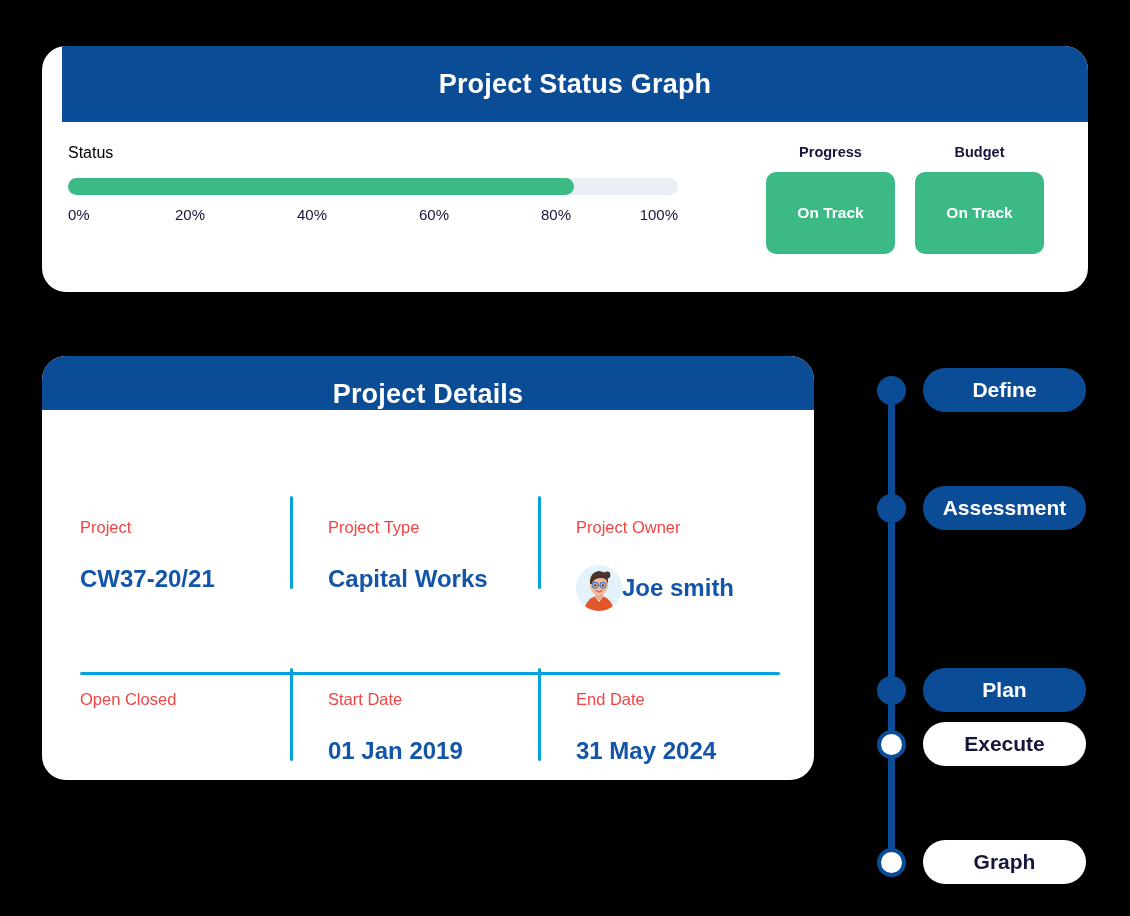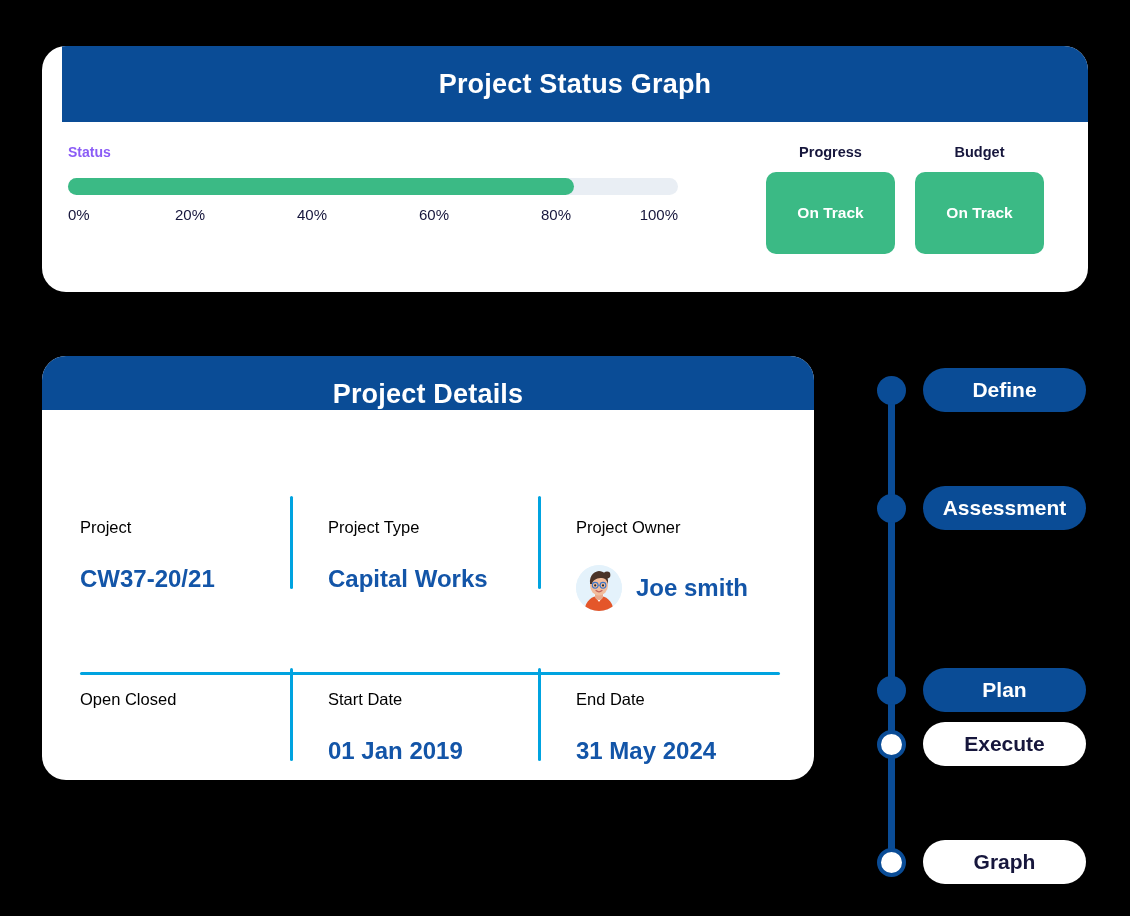--- a/index.html
+++ b/index.html
@@ -49,23 +49,23 @@
   }
   .status-body {
     position: relative;
     height: 170px;
   }
 
   .status-label {
     position: absolute;
     left: 26px;
     top: 22px;
-    font-size: 14px;
-    font-weight: bold;
-    color: #8b5cf6;
+    font-size: 16px;
+    font-weight: normal;
+    color: #000000;
   }
 
   .bar-wrap {
     position: absolute;
     left: 26px;
     top: 56px;
     width: 610px;
   }
   .bar-track {
     position: relative;
@@ -162,35 +162,34 @@
     left: 0;
     top: -22px;
     width: 3px;
     height: 93px;
     background: #00A3E0;
     border-radius: 2px;
   }
 
   .detail-label {
     font-size: 16.5px;
-    color: #000000;
+    color: #ef4444;
     margin-bottom: 28px;
     white-space: nowrap;
   }
   .detail-value {
     font-size: 24px;
     font-weight: bold;
     color: #1355A8;
     white-space: nowrap;
   }
 
   .owner-value {
     display: flex;
     align-items: center;
-    gap: 14px;
   }
 
   .avatar {
     width: 46px;
     height: 46px;
     border-radius: 50%;
     background: #E4F2FB;
     position: relative;
     overflow: hidden;
     flex: none;

